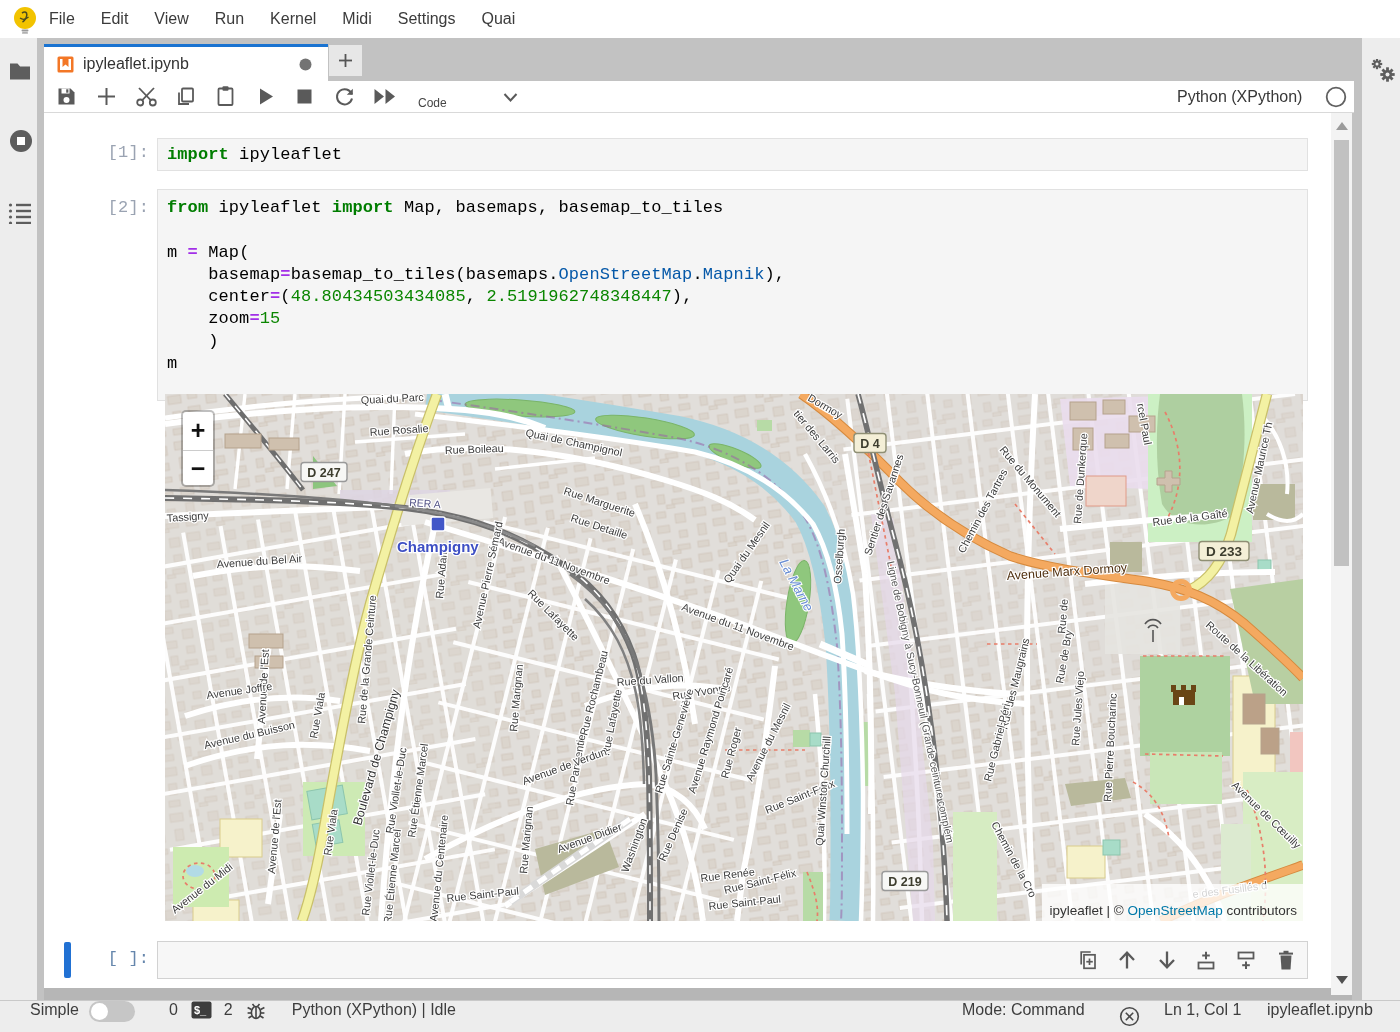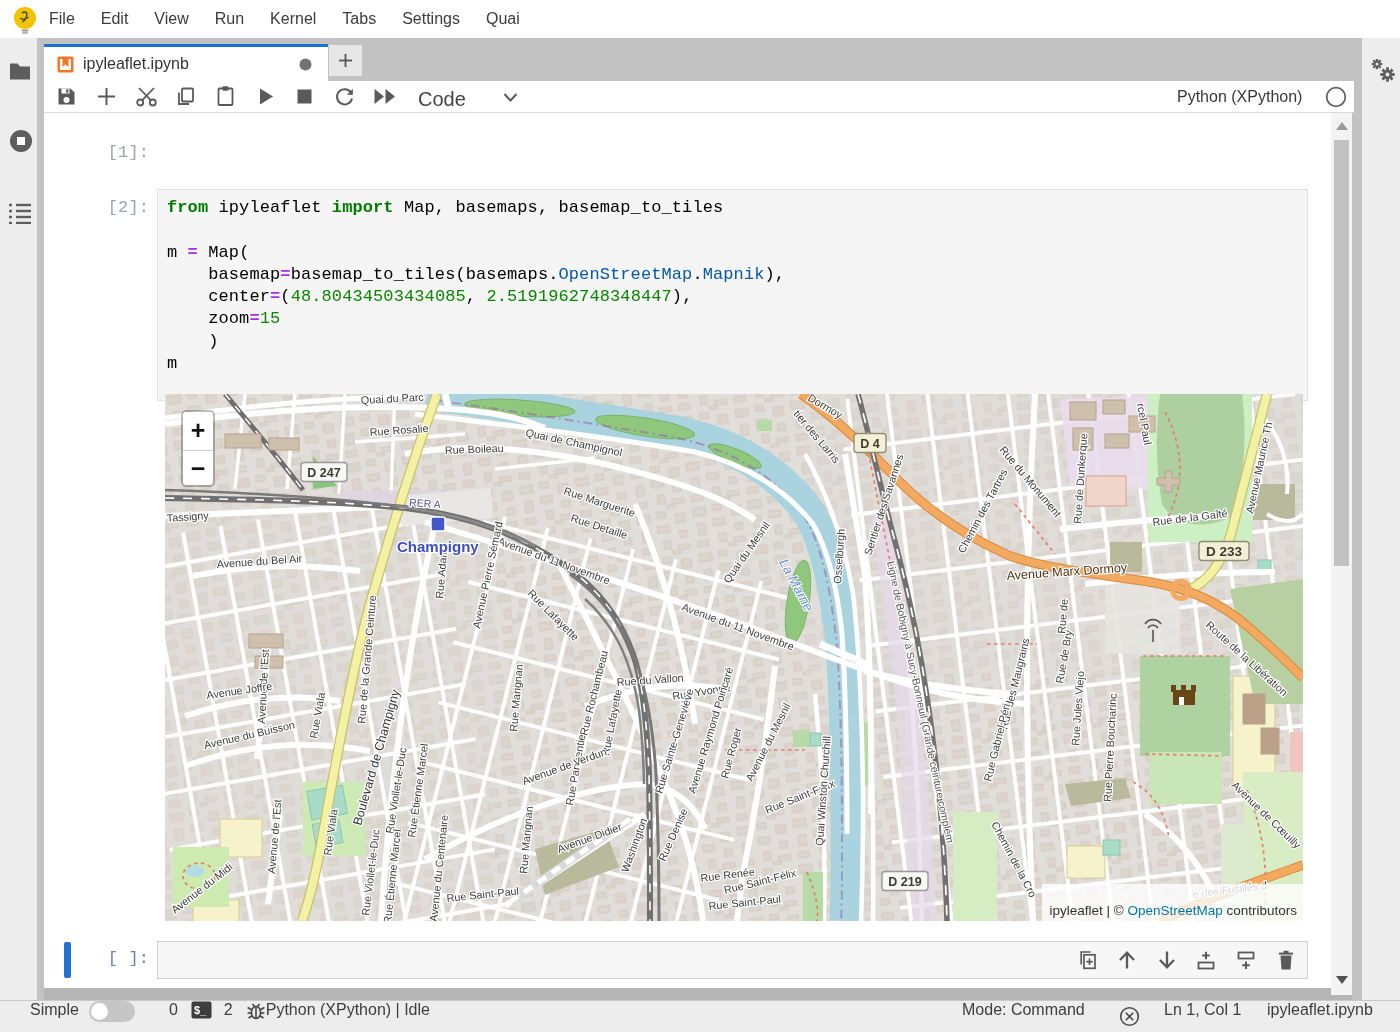--- a/index.html
+++ b/index.html
@@ -45,21 +45,21 @@
 #attrib a{color:#0078a8;text-decoration:none}
 svg text{font-family:"Liberation Sans",sans-serif}
 </style></head><body>
 
 <div id="menubar">
  <span class="mi">File</span>
     <span class="mi">Edit</span>
     <span class="mi">View</span>
  <span class="mi">Run</span>
     <span class="mi">Kernel</span>
- <span class="mi">Tabs</span>
+ <span class="mi">Midi</span>
     <span class="mi">Settings</span>
  <span class="mi">Quai</span>
 </div>
 <svg id="logo" viewBox="0 0 28 30">
  <circle cx="14" cy="13" r="11" fill="#f2c300"></circle>
  <path d="M11 8 q3 -2 4.5 0 q1 2 -.5 5 q-1.5 3 -3.5 4" fill="none" stroke="#4a4a20" stroke-width="1.6"></path>
  <path d="M9 13 q4 3 8.5 -1" fill="none" stroke="#4a4a20" stroke-width="1.2"></path>
  <rect x="10.5" y="24.5" width="7" height="2" rx="1" fill="#9a9a9a"></rect>
  <rect x="11" y="27" width="6" height="1.8" rx="0.9" fill="#b0b0b0"></rect>
 </svg>
@@ -181,40 +181,43 @@
  <rect x="1.5" y="1.5" width="14" height="14" fill="#5a5a5a"></rect>
 </svg>
 <svg class="abs" style="left:334px;top:86px" width="21" height="21" viewBox="0 0 21 21">
  <path d="M17.8 8.3 A7.6 7.6 0 1 0 18 12.6" fill="none" stroke="#5a5a5a" stroke-width="2"></path>
  <path d="M18.8 2.8 v6 h-6 z" fill="#5a5a5a"></path>
 </svg>
 <svg class="abs" style="left:373px;top:88px" width="24" height="17" viewBox="0 0 24 17">
  <path d="M1.5 1 L11 8.5 1.5 16 z" fill="#5a5a5a"></path>
  <path d="M12.5 1 L22 8.5 12.5 16 z" fill="#5a5a5a"></path>
 </svg>
-<div class="abs" style="left:418px;top:88px;font-size:20px;color:#454545">Code</div>
+<div class="abs" style="left:418px;top:96px;font-size:12px;color:#454545">Code</div>
 <svg class="abs" style="left:503px;top:93px" width="15" height="9" viewBox="0 0 15 9">
  <path d="M1.5 1 L7.5 7.5 13.5 1" fill="none" stroke="#5a5a5a" stroke-width="2"></path>
 </svg>
 <div class="abs" style="left:1177px;top:88px;font-size:16px;color:#383838">Python (XPython)</div>
 <svg class="abs" style="left:1325px;top:86px" width="22" height="22" viewBox="0 0 22 22">
  <circle cx="11" cy="11" r="9.3" fill="none" stroke="#616161" stroke-width="1.8"></circle>
 </svg>
 <div id="scrollbar">
  <svg class="abs" style="left:5px;top:9px" width="12" height="8" viewBox="0 0 12 8">
       <path d="M6 0 L12 8 H0 z" fill="#9b9b9b"></path>
     </svg>
  <div id="sthumb"></div>
  <svg class="abs" style="left:5px;top:863px" width="12" height="8" viewBox="0 0 12 8">
       <path d="M6 8 L12 0 H0 z" fill="#505050"></path>
     </svg>
 </div>
 
 <div id="content">
  <div class="prompt mono" style="left:0;top:30px">[1]:</div>
+ <div class="cellbox" style="top:25px;width:1151px;height:33px">
+  <pre class="code" style="padding:5px 0 0 9px"><span class="kw">import</span> ipyleaflet</pre>
+ </div>
  <div class="prompt mono" style="left:0;top:85px">[2]:</div>
  <div class="cellbox" style="top:76px;width:1151px;height:212px">
 <pre class="code" style="padding:7px 0 0 9px"><span class="kw">from</span> ipyleaflet <span class="kw">import</span> Map, basemaps, basemap_to_tiles
 
 m <span class="op">=</span> Map(
     basemap<span class="op">=</span>basemap_to_tiles(basemaps.<span class="prop">OpenStreetMap</span>.<span class="prop">Mapnik</span>),
     center<span class="op">=</span>(<span class="num">48.80434503434085</span>, <span class="num">2.5191962748348447</span>),
     zoom<span class="op">=</span><span class="num">15</span>
     )
 m</pre>
@@ -628,21 +631,21 @@
    <path d="M10 5.5 V17.5"></path>
    <path d="M6.5 3 l2 2.5 M13.5 3 l-2 2.5"></path>
    <line x1="5.4" y1="8.5" x2="1.6" y2="6.5"></line>
         <line x1="5.4" y1="12" x2="1.6" y2="12"></line>
         <line x1="5.8" y1="15" x2="2.5" y2="17"></line>
    <line x1="14.6" y1="8.5" x2="18.4" y2="6.5"></line>
         <line x1="14.6" y1="12" x2="18.4" y2="12"></line>
         <line x1="14.2" y1="15" x2="17.5" y2="17"></line>
   </g>
  </svg>
- <span style="">Python (XPython) | Idle</span>
+ <span style="margin-left:26px">Python (XPython) | Idle</span>
  <span style="position:absolute;left:962px">Mode: Command</span>
  <svg style="position:absolute;left:1119px;top:5px" width="21" height="21" viewBox="0 0 21 21">
   <circle cx="10.5" cy="10.5" r="8.8" fill="none" stroke="#4a4a4a" stroke-width="1.6"></circle>
   <g stroke="#4a4a4a" stroke-width="1.6">
         <line x1="6.8" y1="6.8" x2="14.2" y2="14.2"></line>
         <line x1="14.2" y1="6.8" x2="6.8" y2="14.2"></line>
       </g>
  </svg>
  <span style="position:absolute;left:1164px">Ln 1, Col 1</span>
  <span style="position:absolute;left:1267px">ipyleaflet.ipynb</span>

